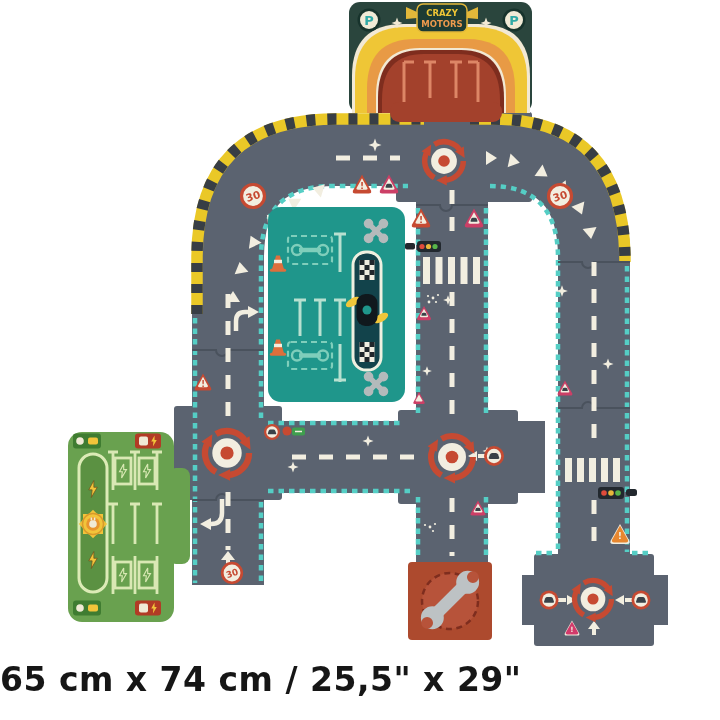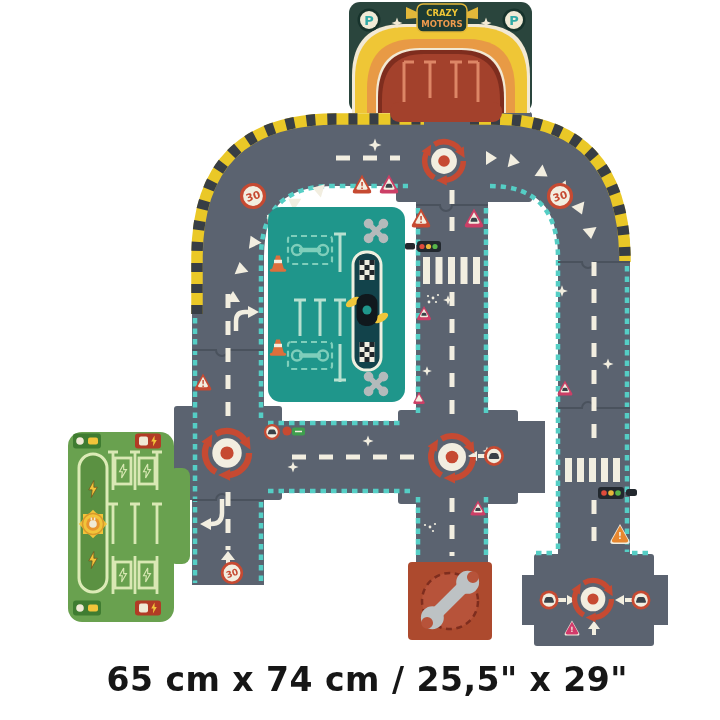--- a/index.html
+++ b/index.html
@@ -1,19 +1,19 @@
 <!DOCTYPE html>
 <html><head>
 <meta charset="utf-8">
 <style>
   html,body{margin:0;padding:0;background:#ffffff;}
   body{width:720px;height:720px;position:relative;overflow:hidden;
        font-family:"DejaVu Sans","Liberation Sans",sans-serif;}
   #board{position:absolute;left:0;top:0;}
-  .caption{position:absolute;left:0;top:660px;width:628px;text-align:right;
+  .caption{position:absolute;left:0;top:660px;width:628px;text-align:left;
            font-size:33px;font-weight:bold;color:#161616;letter-spacing:.5px;}
   svg text{font-family:"DejaVu Sans","Liberation Sans",sans-serif;}
 </style>
 </head>
 <body>
 
 <svg id="board" width="720" height="655" viewBox="0 0 720 655">
 <defs>
   <path id="tri" d="M 0 -9.5 L 8.8 6.3 Q 10.3 9.5 6.6 9.5 L -6.6 9.5 Q -10.3 9.5 -8.8 6.3 Z"></path>
   <path id="ar" d="M -3 -7 L 8 0 L -3 7 Z"></path>

